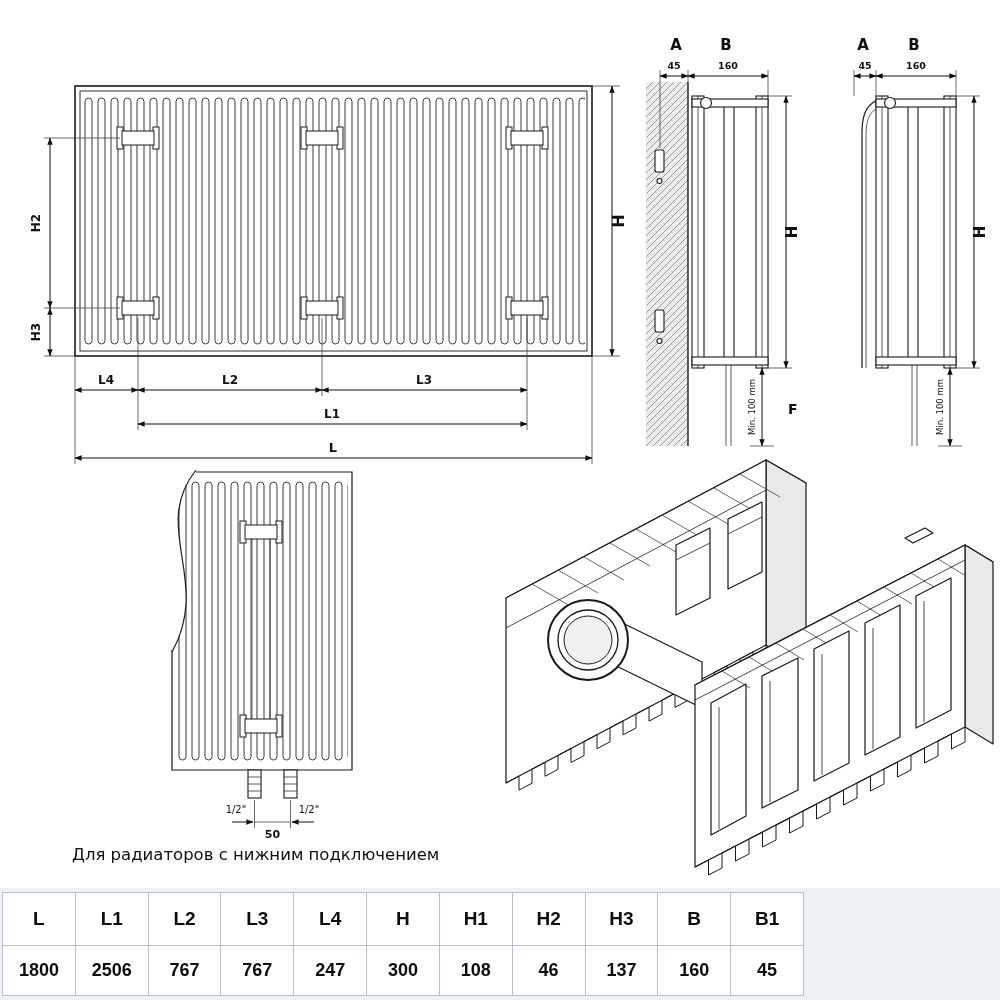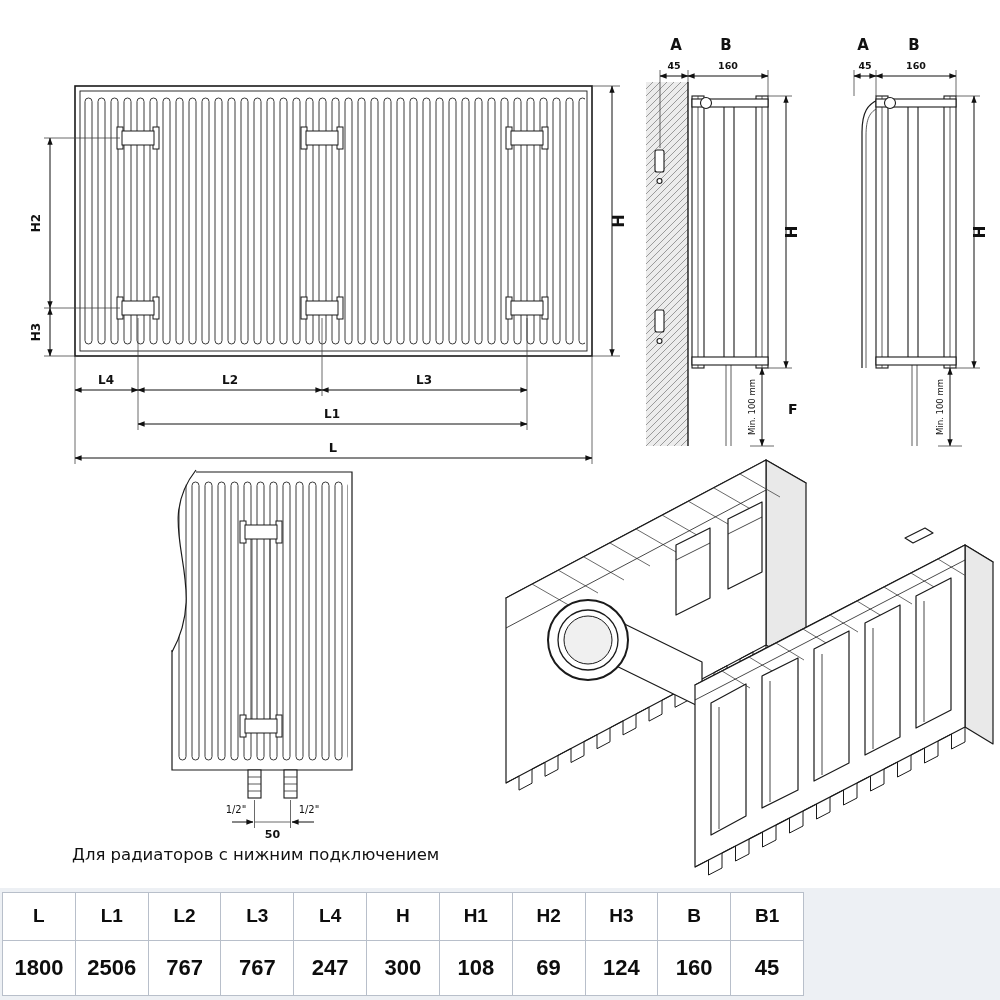--- a/index.html
+++ b/index.html
@@ -10,21 +10,21 @@
   .oln{stroke:#1a1a1a;fill:none;stroke-width:1.2;}
   .thin{stroke:#333;fill:none;stroke-width:0.8;}
   .ext{stroke:#444;stroke-width:0.8;fill:none;}
   .dim{stroke:#111;stroke-width:1;fill:none;marker-start:url(#arwS);marker-end:url(#arwE);}
   .dimE{stroke:#111;stroke-width:1;fill:none;marker-end:url(#arwE);}
   .wfill{fill:#fff;stroke:#1a1a1a;stroke-width:1.1;}
   .footer-strip{position:absolute;left:0;top:888px;width:1000px;height:112px;background:#edf0f4;}
   table.spec{position:absolute;left:2px;top:892px;width:802px;height:104px;border-collapse:collapse;table-layout:fixed;background:#fff;}
   table.spec td{border:1px solid #b8bfca;text-align:center;vertical-align:middle;font-weight:bold;color:#0d0d0d;}
   table.spec tr.hdr td{font-size:19px;}
-  table.spec tr.val td{font-size:22px;}
+  table.spec tr.val td{font-size:18px;}
 </style>
 </head>
 <body>
 
 <div class="sheet">
 
 <svg class="drawing-svg" width="1000" height="888" viewBox="0 0 1000 888">
   <defs>
     <marker id="arwS" viewBox="0 0 10 10" refX="0.5" refY="5" markerWidth="7" markerHeight="7" orient="auto">
       <path d="M10,1.2 L0,5 L10,8.8 Z" fill="#111"></path>
@@ -280,21 +280,21 @@
     <td>B1</td>
   </tr>
   <tr class="val">
     <td>1800</td>
     <td>2506</td>
     <td>767</td>
     <td>767</td>
     <td>247</td>
     <td>300</td>
     <td>108</td>
-    <td>69</td>
-    <td>124</td>
+    <td>46</td>
+    <td>137</td>
     <td>160</td>
     <td>45</td>
   </tr>
 </tbody>
     </table>
 
 </div>
 
 </body></html>

